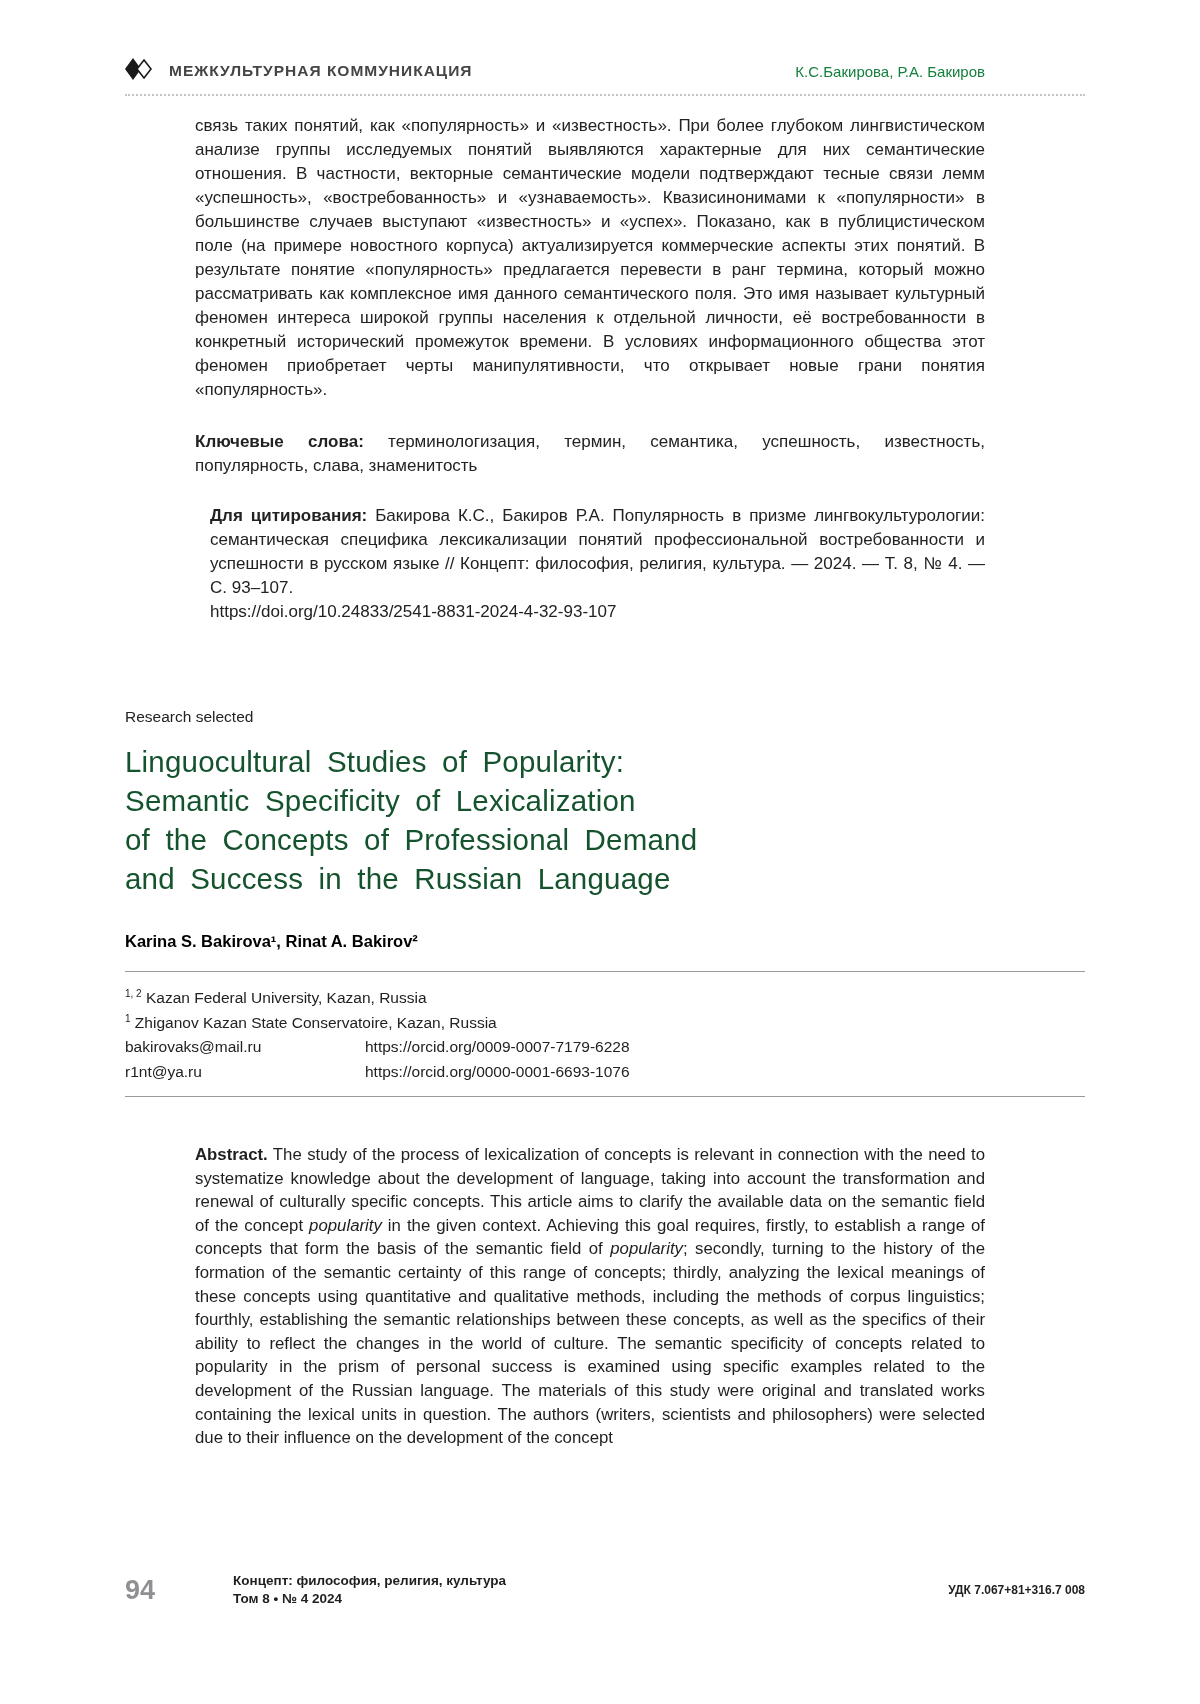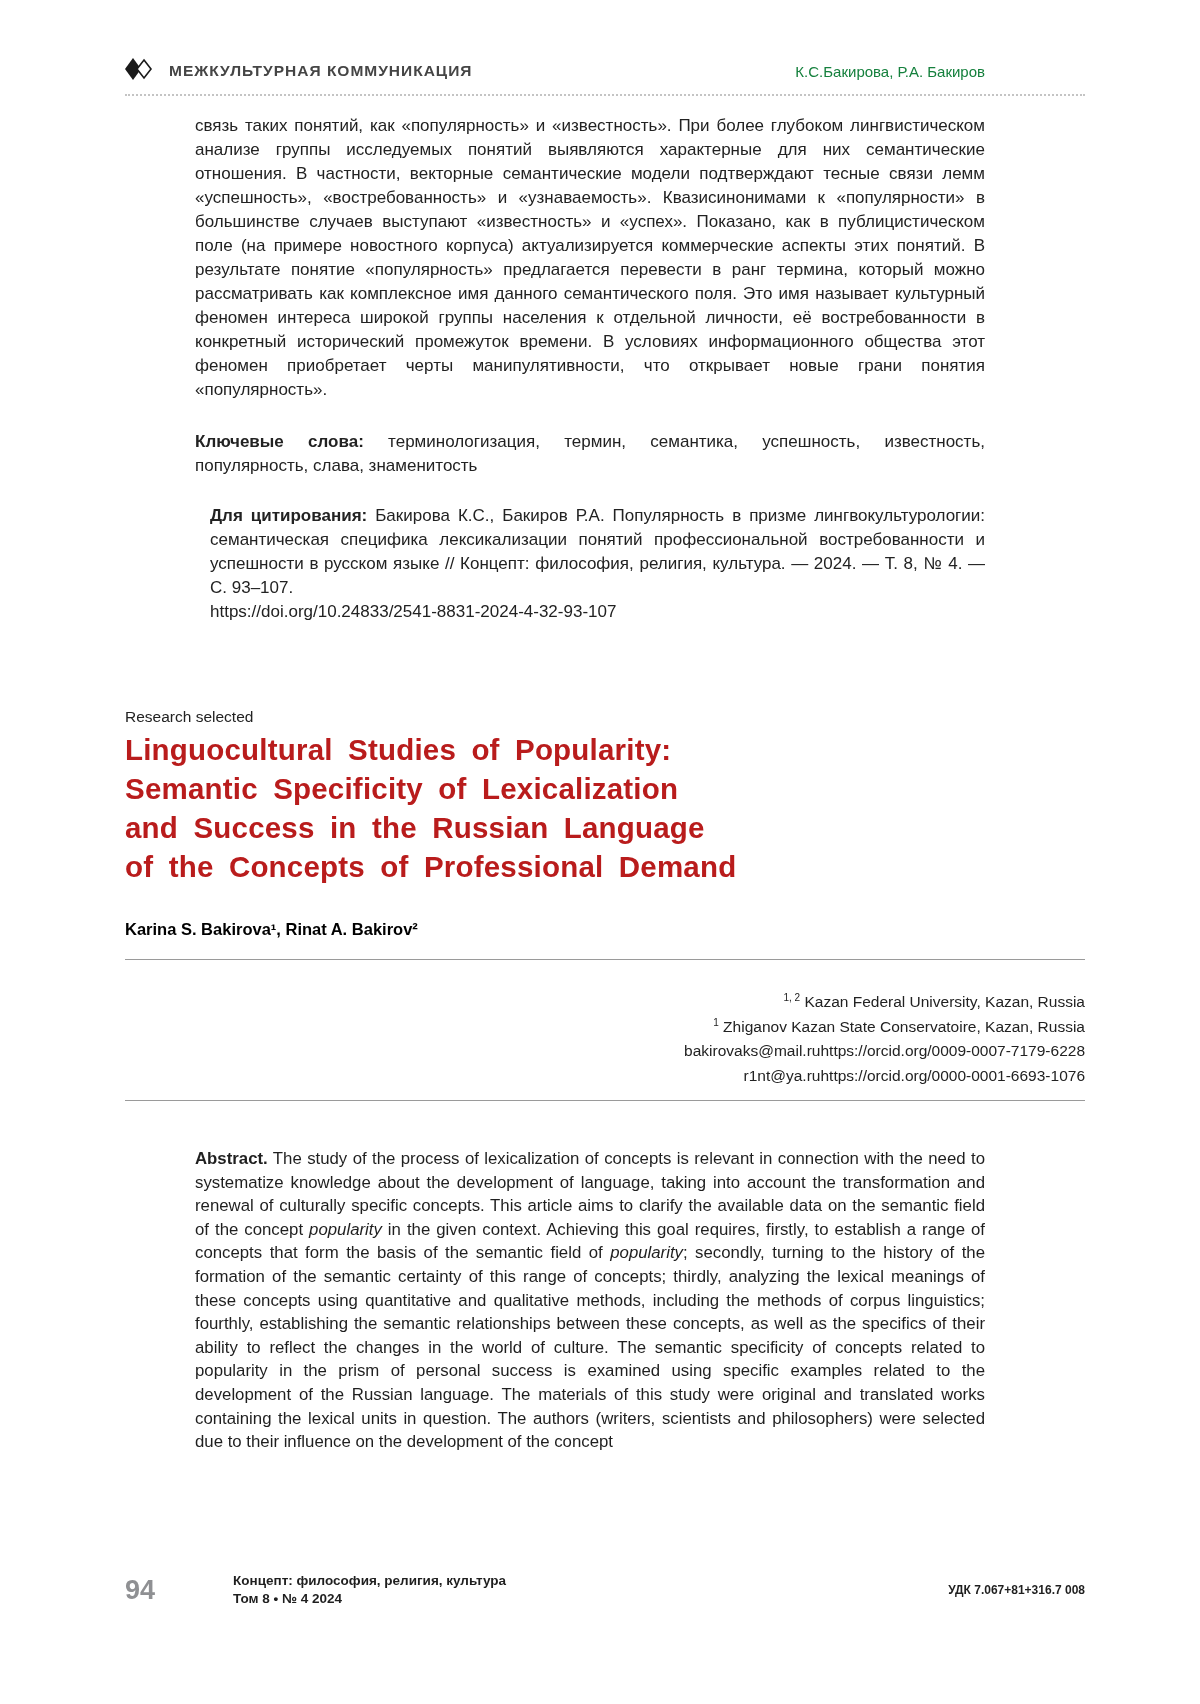--- a/index.html
+++ b/index.html
@@ -32,28 +32,28 @@
     margin:18px 0 0 0;
     font-size:17px; line-height:24px; text-align:justify; color:#222;
   }
   .kw-par { margin-top:28px; }
   .cit-par { margin-top:26px;margin-left:15px; }
   .lbl { font-weight:700; }
   a.plain-link { color:#222; text-decoration:none; }
 
   
   .article-type { margin-top:84px; font-size:15.5px; color:#222; }
-  .title-block { margin:4px 0 0 0; font-weight:700; color:#b91c1c; }
+  .title-block { margin:16px 0 0 0; font-weight:400; color:#14532d; }
   .title-line { font-size:29.5px; line-height:39px; word-spacing:7px; letter-spacing:0.2px; }
   .authors-en { margin-top:34px; font-size:16.5px; font-weight:700; color:#000000; }
   .rule { margin-top:20px; border:none; border-top:1.5px solid #9a9a9a; height:0; }
   .rule2 { margin-top:12px; border:none; border-top:1.5px solid #9a9a9a; height:0; }
 
   
-  .affils { margin-top:30px; font-size:15.5px; line-height:24.5px; color:#222;text-align:right; }
+  .affils { margin-top:14px; font-size:15.5px; line-height:24.5px; color:#222; }
   .affil-line sup { font-size:10px; line-height:0; }
   .affil-line .email { display:inline-block; width:240px; }
 
   
   .abstract {
     margin:46px 0 0 70px; width:790px;
     font-size:16.8px; line-height:23.6px; text-align:justify; color:#1f1f1f;
   }
 
   
@@ -88,22 +88,22 @@
 
     <p class="ru-par cit-par"><span class="lbl">Для цитирования:</span><span> Бакирова К.С., Бакиров Р.А. Популярность в призме лингвокультурологии: семантическая специфика лексикализации понятий профессиональной востребованности и успешности в русском языке // Концепт: философия, религия, культура. — 2024. — Т. 8, № 4. — С. 93–107.</span><br>
       <a class="plain-link" href="#">https://doi.org/10.24833/2541-8831-2024-4-32-93-107</a></p>
   </div>
 
   <div class="article-type">Research selected</div>
 
   <div class="title-block">
     <div class="title-line">Linguocultural Studies of Popularity:</div>
     <div class="title-line">Semantic Specificity of Lexicalization</div>
+    <div class="title-line">of the Concepts of Professional Demand</div>
     <div class="title-line">and Success in the Russian Language</div>
-    <div class="title-line">of the Concepts of Professional Demand</div>
   </div>
 
   <div class="authors-en">Karina S. Bakirova¹, Rinat A. Bakirov²</div>
 
   <hr class="rule">
 
   <div class="affils">
     <div class="affil-line"><sup>1, 2</sup><span> Kazan Federal University, Kazan, Russia</span></div>
     <div class="affil-line"><sup>1</sup><span> Zhiganov Kazan State Conservatoire, Kazan, Russia</span></div>
     <div class="affil-line"><a class="plain-link email" href="#">bakirovaks@mail.ru</a><a class="plain-link" href="#">https://orcid.org/0009-0007-7179-6228</a></div>

